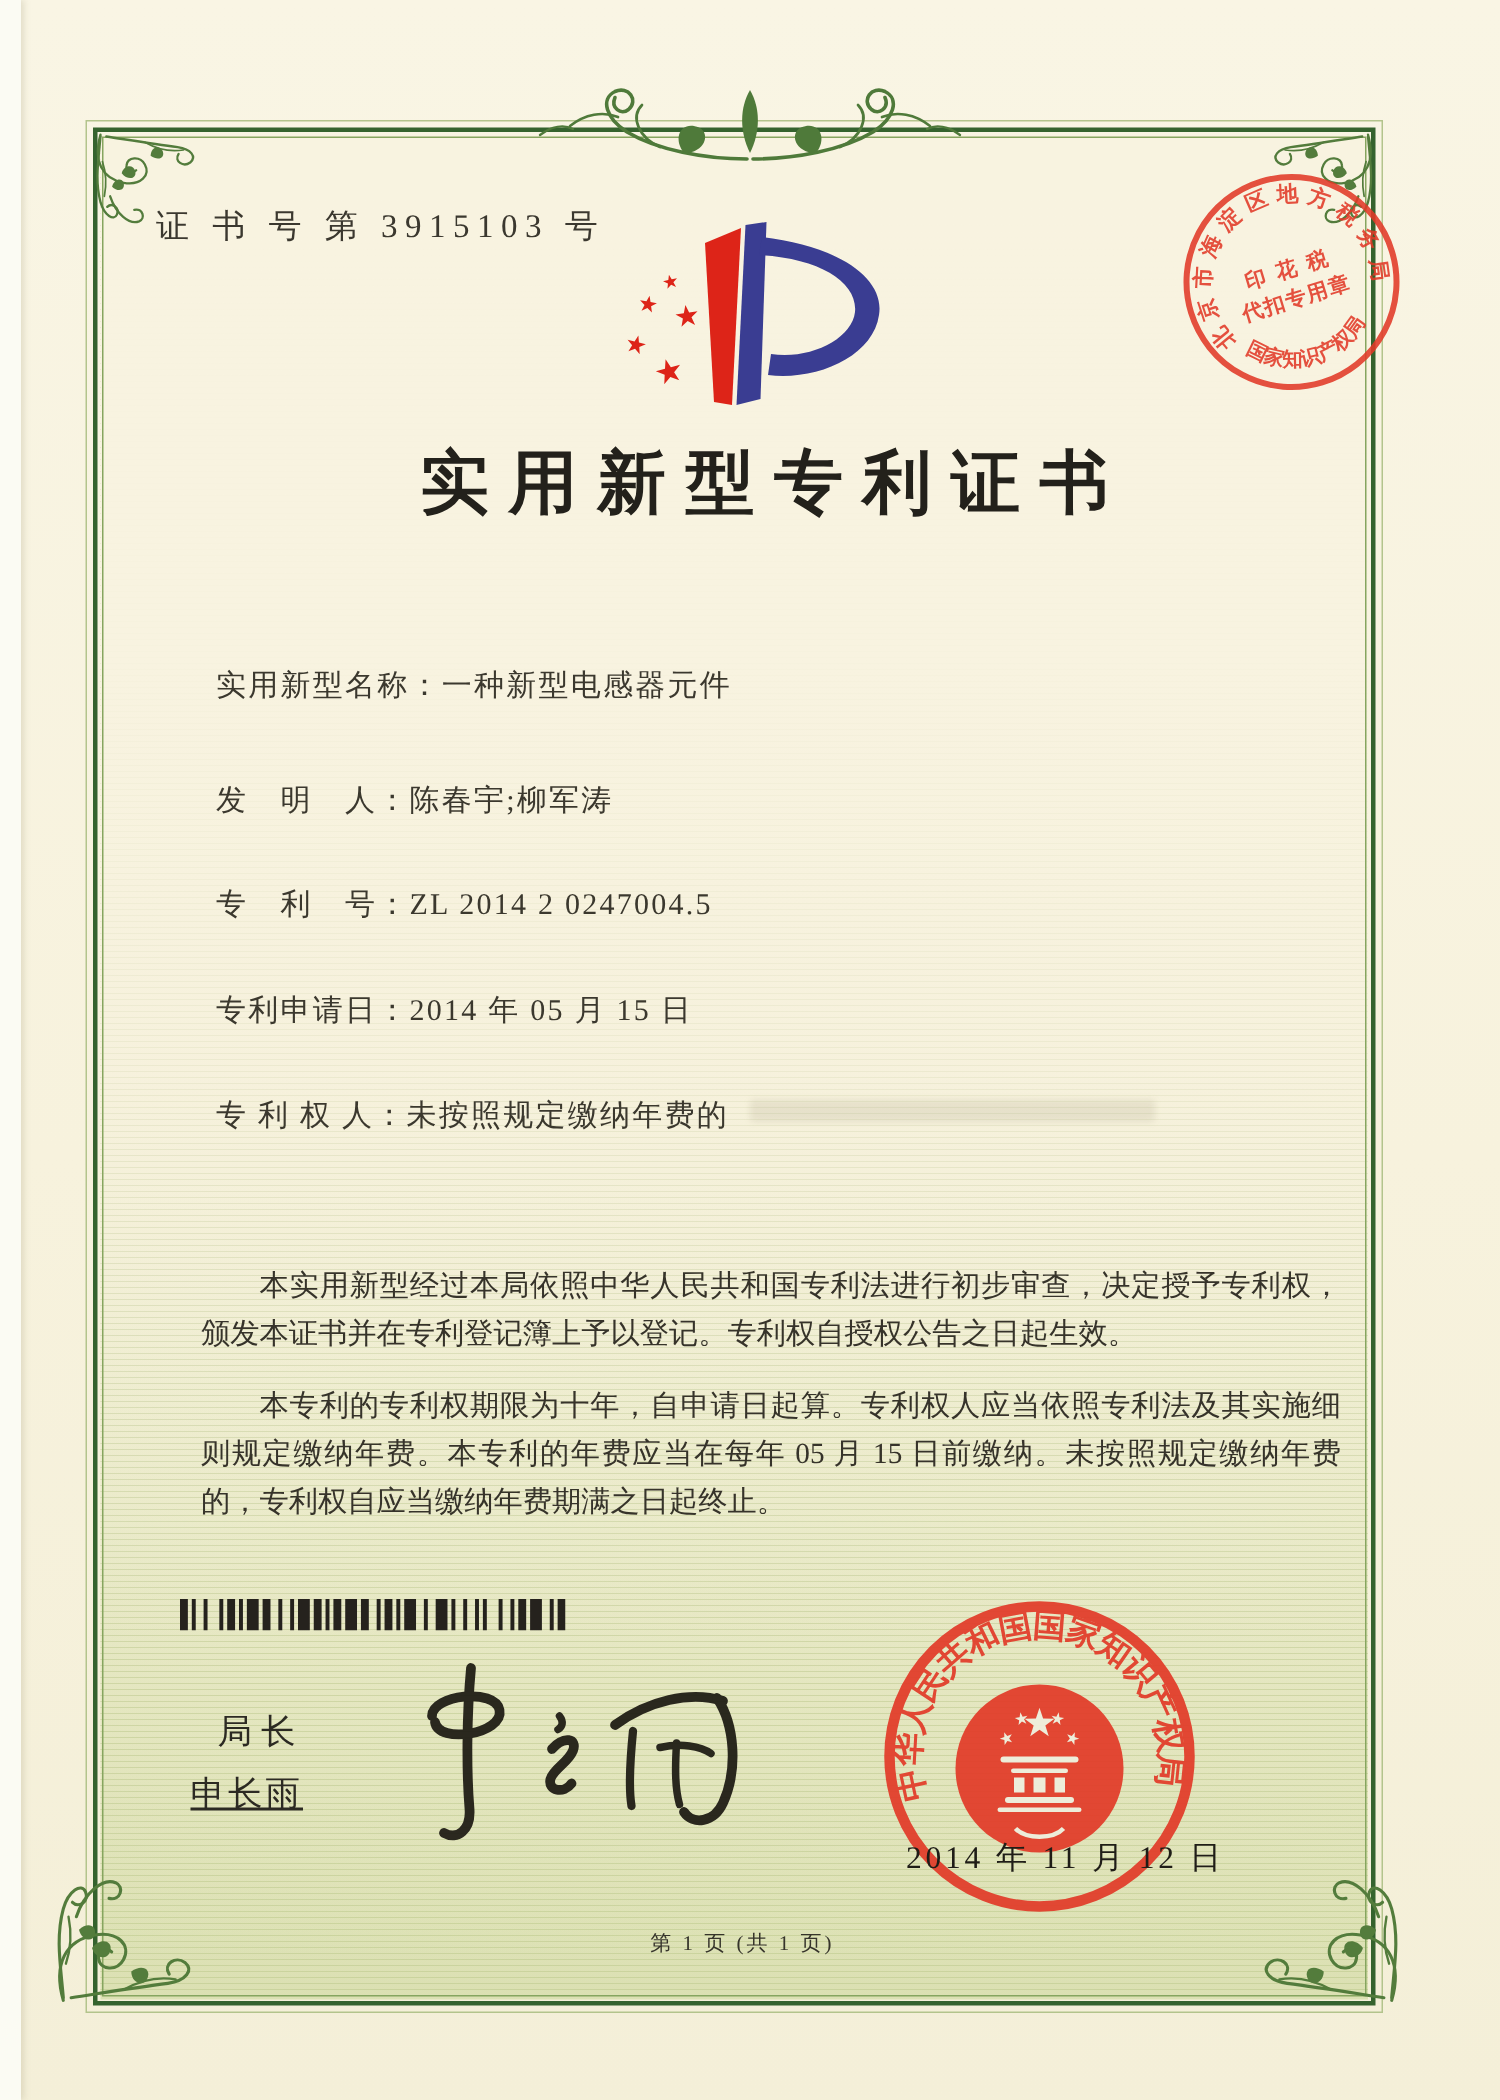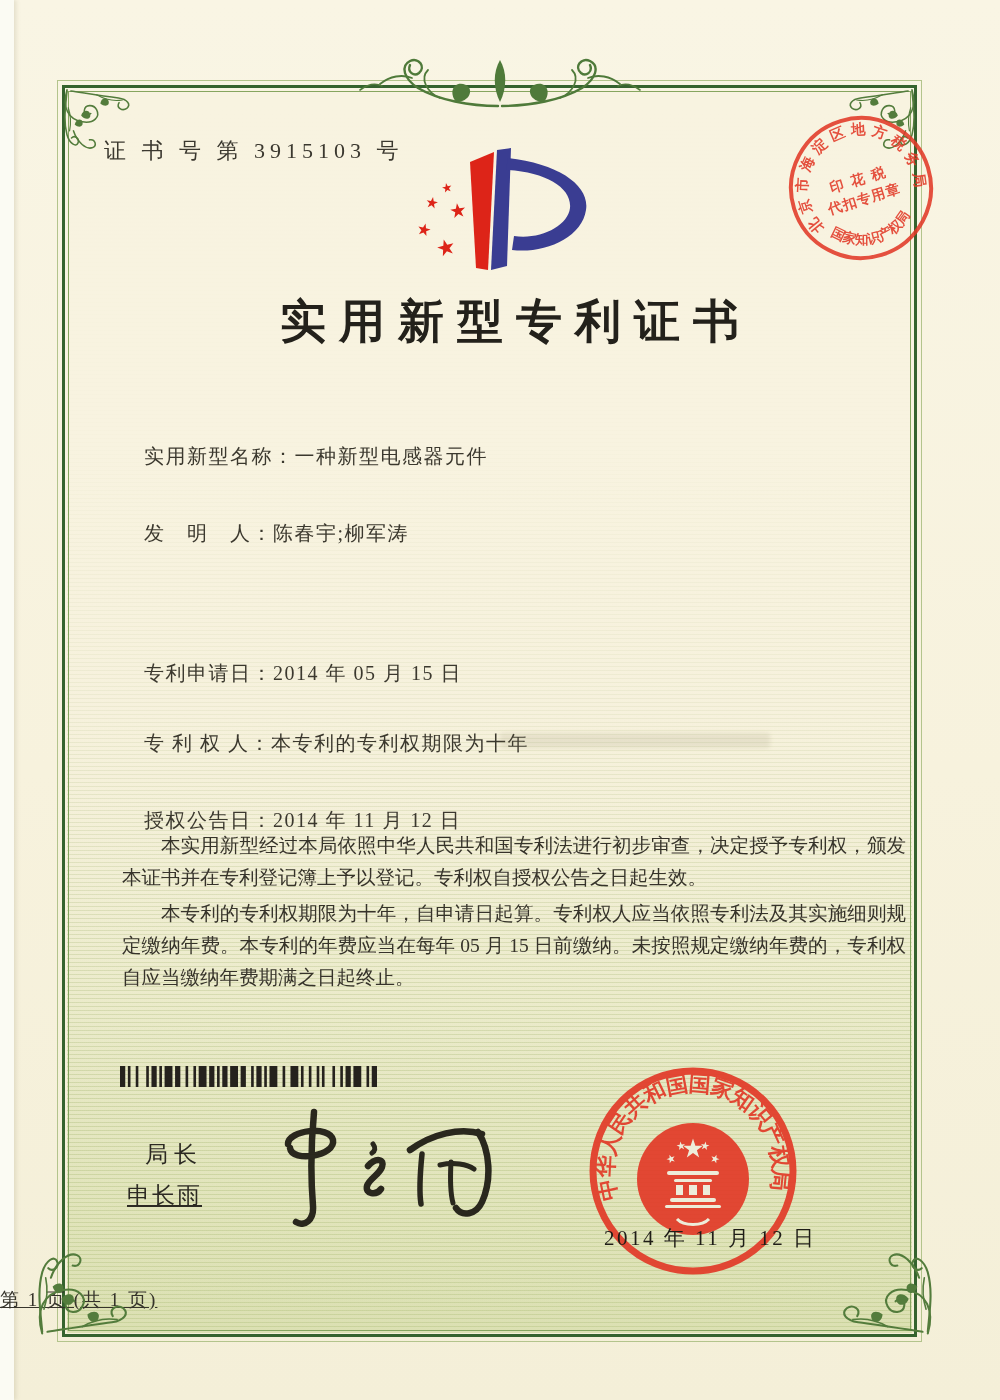--- a/index.html
+++ b/index.html
@@ -21,27 +21,27 @@
   .wave-fade{position:absolute;left:67px;top:90px;right:88px;bottom:67px;
     background:linear-gradient(180deg,#f8f3e0 0%, rgba(248,243,224,.97) 28%, rgba(246,241,220,.8) 50%,
       rgba(242,239,214,.4) 68%, rgba(236,238,206,.12) 82%, rgba(232,236,200,0) 100%);}
   
   .cert-no{position:absolute;left:104px;top:136px;font-size:22px;letter-spacing:5px;color:#3b382f;}
   .title{position:absolute;left:0;width:1000px;top:291px;text-align:center;font-size:46px;font-weight:700;
     letter-spacing:13px;color:#23211b;padding-left:16px;}
   .field{position:absolute;left:118px;font-size:20px;color:#3b382e;letter-spacing:1.5px;white-space:pre;}
   .paras{position:absolute;left:118px;top:826px;width:792px;font-size:19.5px;line-height:32px;
     color:#36332a;text-align:justify;}
-  .paras p{margin:4px;text-indent:2em;}
+  .paras p{margin:16px;text-indent:2em;}
   .smudge{position:absolute;left:500px;top:733px;width:270px;height:15px;background:rgba(125,113,85,.12);
     filter:blur(2px);border-radius:3px;}
   .director-title{position:absolute;left:127px;top:1139px;font-size:23px;letter-spacing:6px;color:#2c2a23;margin-left:18px;}
   .director-name{position:absolute;left:127px;top:1180px;font-size:23px;letter-spacing:2px;color:#2c2a23;text-decoration:underline;}
   .seal-date{position:absolute;left:604px;top:1224px;font-size:21px;letter-spacing:2.5px;color:#1f1d17;z-index:6;}
-  .footer{position:absolute;left:0;width:990px;top:1287px;font-size:19px;letter-spacing:2px;color:#36342b;text-decoration:underline;}
+  .footer{position:absolute;left:0;width:990px;top:1287px;text-align:center;font-size:14px;letter-spacing:2px;color:#36342b;}
   
   .logo{position:absolute;left:400px;top:146px;z-index:3;}
   .signature{position:absolute;left:218px;top:1104px;z-index:4;}
   .seal{position:absolute;left:573px;top:1051px;z-index:5;opacity:.92;}
   .tax-stamp{position:absolute;left:781px;top:108px;transform:rotate(-17deg);z-index:5;opacity:.88;}
   .barcode{position:absolute;left:120px;top:1066px;}
   .orn{position:absolute;z-index:2;}
   .orn-top{left:320px;top:50px;}
   .orn-tl{left:58px;top:82px;transform:scaleY(-1);}
   .orn-tr{right:79px;top:82px;transform:scale(-1,-1);}
@@ -132,28 +132,28 @@
   </svg>
 
   <div class="title">实用新型专利证书</div>
 
   <div class="field" style="top:420px">
     <span>实用新型名称：</span><span>一种新型电感器元件</span>
   </div>
   <div class="field" style="top:497px">
     <span>发　明　人：</span><span>陈春宇;柳军涛</span>
   </div>
+  <div class="field" style="top:566px">
+    <span>专　利　号：</span><span>ZL 2014 2 0247004.5</span>
+  </div>
   <div class="field" style="top:637px">
     <span>专利申请日：</span><span>2014 年 05 月 15 日</span>
   </div>
   <div class="field" style="top:707px">
-    <span>专 利 权 人：</span><span>本专利的专利权期限为十年</span>
-  </div>
-  <div class="field" style="top:784px">
-    <span>授权公告日：</span><span>2014 年 11 月 12 日</span>
+    <span>专 利 权 人：</span><span>未按照规定缴纳年费的</span>
   </div>
 
   <div class="smudge"></div>
 
   <div class="paras">
     <p>本实用新型经过本局依照中华人民共和国专利法进行初步审查，决定授予专利权，颁发本证书并在专利登记簿上予以登记。专利权自授权公告之日起生效。</p>
     <p>本专利的专利权期限为十年，自申请日起算。专利权人应当依照专利法及其实施细则规定缴纳年费。本专利的年费应当在每年 05 月 15 日前缴纳。未按照规定缴纳年费的，专利权自应当缴纳年费期满之日起终止。</p>
   </div>
 
   <svg id="barcode-svg" class="barcode" width="257" height="21" preserveAspectRatio="none" viewBox="0 0 98 21">

